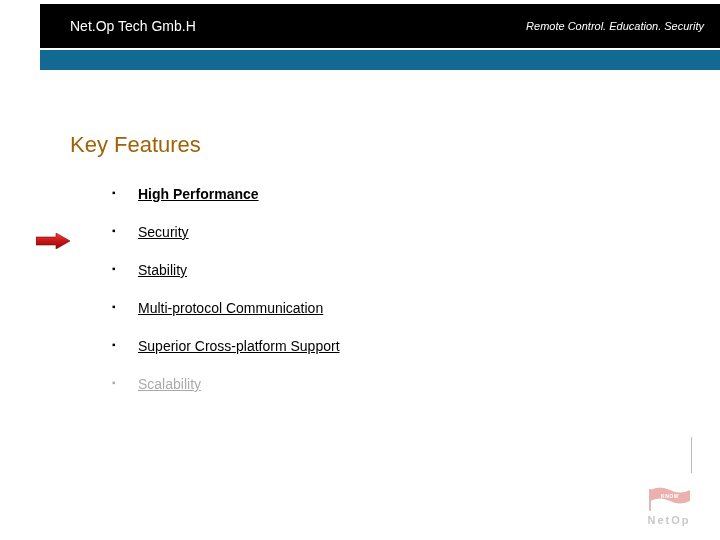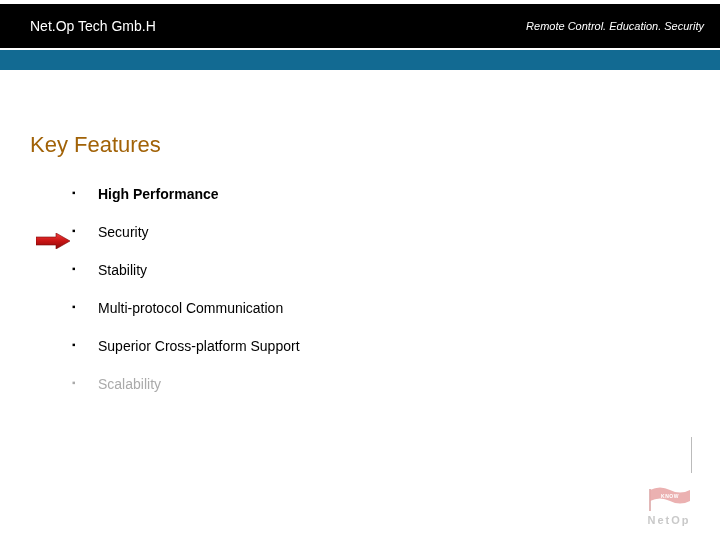--- a/index.html
+++ b/index.html
@@ -1,28 +1,28 @@
 <!DOCTYPE html>
 <html><head>
 <meta charset="utf-8">
 <style>
   * { margin: 0; padding: 0; box-sizing: border-box; }
   html, body { width: 720px; height: 540px; font-family: Verdana, Arial, sans-serif; background: #fff; overflow: hidden; }
-  .slide { width: 720px; height: 540px; position: relative; }
+  .slide { width: 720px; height: 540px; position: relative; padding-left: 40px; }
 
   .header-black { background: #000; height: 48px; display: flex; align-items: center; justify-content: space-between; padding: 0 16px 0 30px; border-top: 4px solid #fff; }
   .company { color: #fff; font-size: 14px; }
   .tagline { color: #fff; font-size: 11px; font-style: italic; font-family: Liberation Sans, sans-serif; }
   .header-blue { background: #126a92; height: 22px; border-top: 2px solid #fff; }
 
   .body { padding: 62px 30px 0 30px; }
   .title { font-size: 22px; color: #a16207; font-weight: 400; margin-bottom: 28px; }
 
   .bullets { list-style: none; padding-left: 42px; }
-  .bullets li { position: relative; margin-bottom: 22px; font-size: 14px; color: #000; padding-left: 26px; }
+  .bullets li { position: relative; margin-bottom: 22px; font-size: 14px; color: #000; padding-left: 26px; text-decoration: underline; }
   .bullets li::before { content: "▪"; position: absolute; left: 0; top: 1px; font-size: 10px; color: #000; }
   .bullets li.active { font-weight: 700; }
   .bullets li.dim { color: #aaa; }
   .bullets li.dim::before { color: #aaa; }
 
   .arrow { position: absolute; left: 36px; top: 233px; }
   .arrow svg { display: block; }
 
   .footer { position: absolute; bottom: 14px; right: 28px; display: flex; align-items: flex-end; gap: 14px; flex-direction: column; }
   .footer .divider { width: 1px; height: 36px; background: #bbb; }

